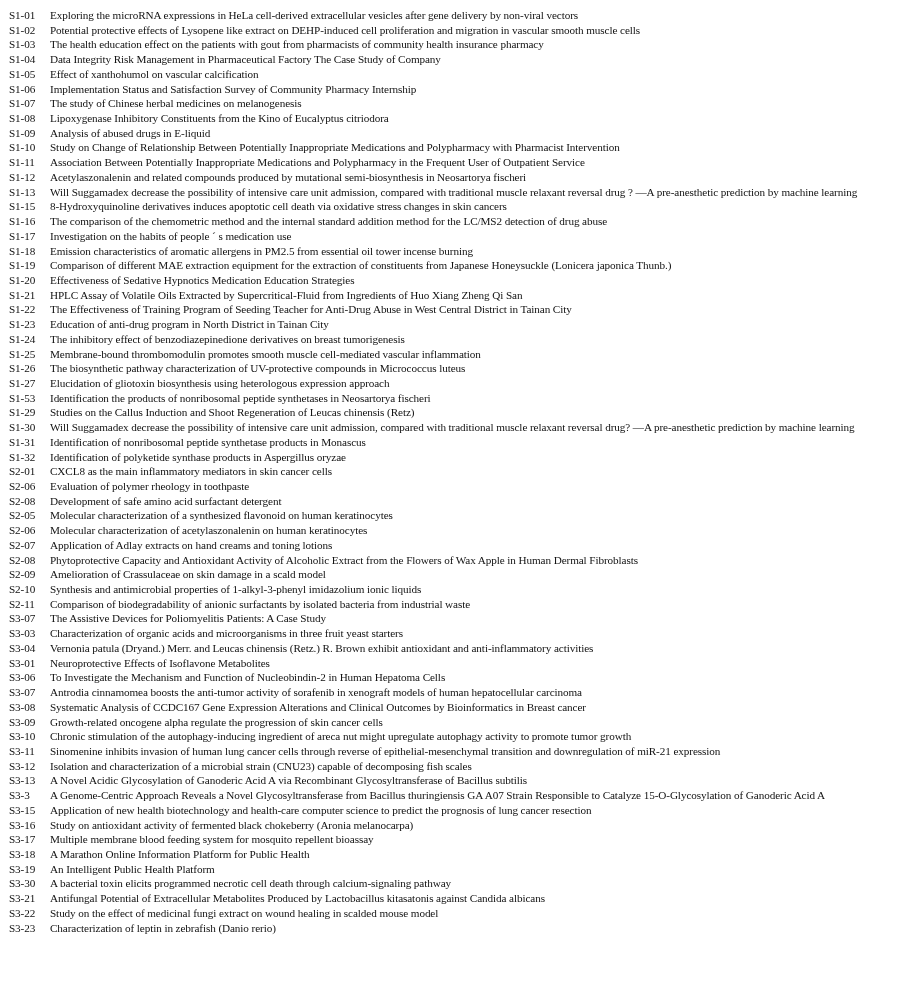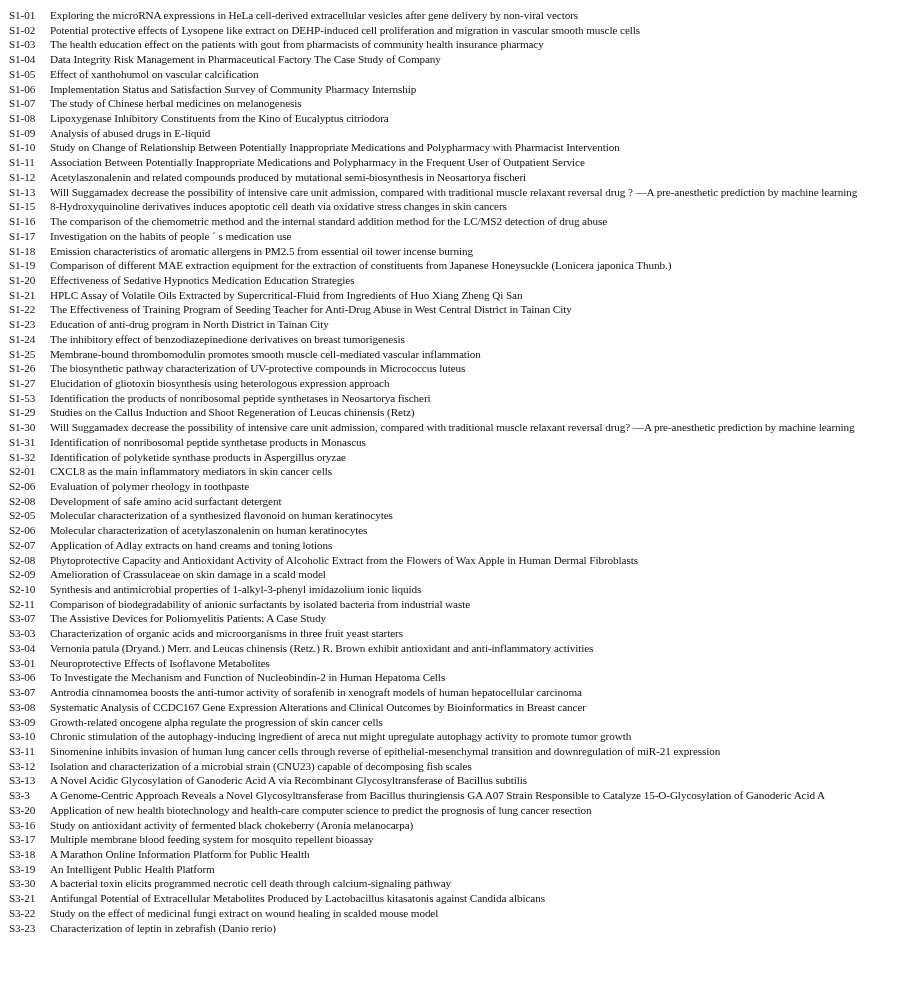--- a/index.html
+++ b/index.html
@@ -252,21 +252,21 @@
   </div>
     <div class="row">
     <span class="code">S3-13</span>
     <span class="title">A Novel Acidic Glycosylation of Ganoderic Acid A via Recombinant Glycosyltransferase of Bacillus subtilis</span>
   </div>
     <div class="row">
     <span class="code">S3-3</span>
     <span class="title">A Genome-Centric Approach Reveals a Novel Glycosyltransferase from Bacillus thuringiensis GA A07 Strain Responsible to Catalyze 15-O-Glycosylation of Ganoderic Acid A</span>
   </div>
     <div class="row">
-    <span class="code">S3-20</span>
+    <span class="code">S3-15</span>
     <span class="title">Application of new health biotechnology and health-care computer science to predict the prognosis of lung cancer resection</span>
   </div>
     <div class="row">
     <span class="code">S3-16</span>
     <span class="title">Study on antioxidant activity of fermented black chokeberry (Aronia melanocarpa)</span>
   </div>
     <div class="row">
     <span class="code">S3-17</span>
     <span class="title">Multiple membrane blood feeding system for mosquito repellent bioassay</span>
   </div>

